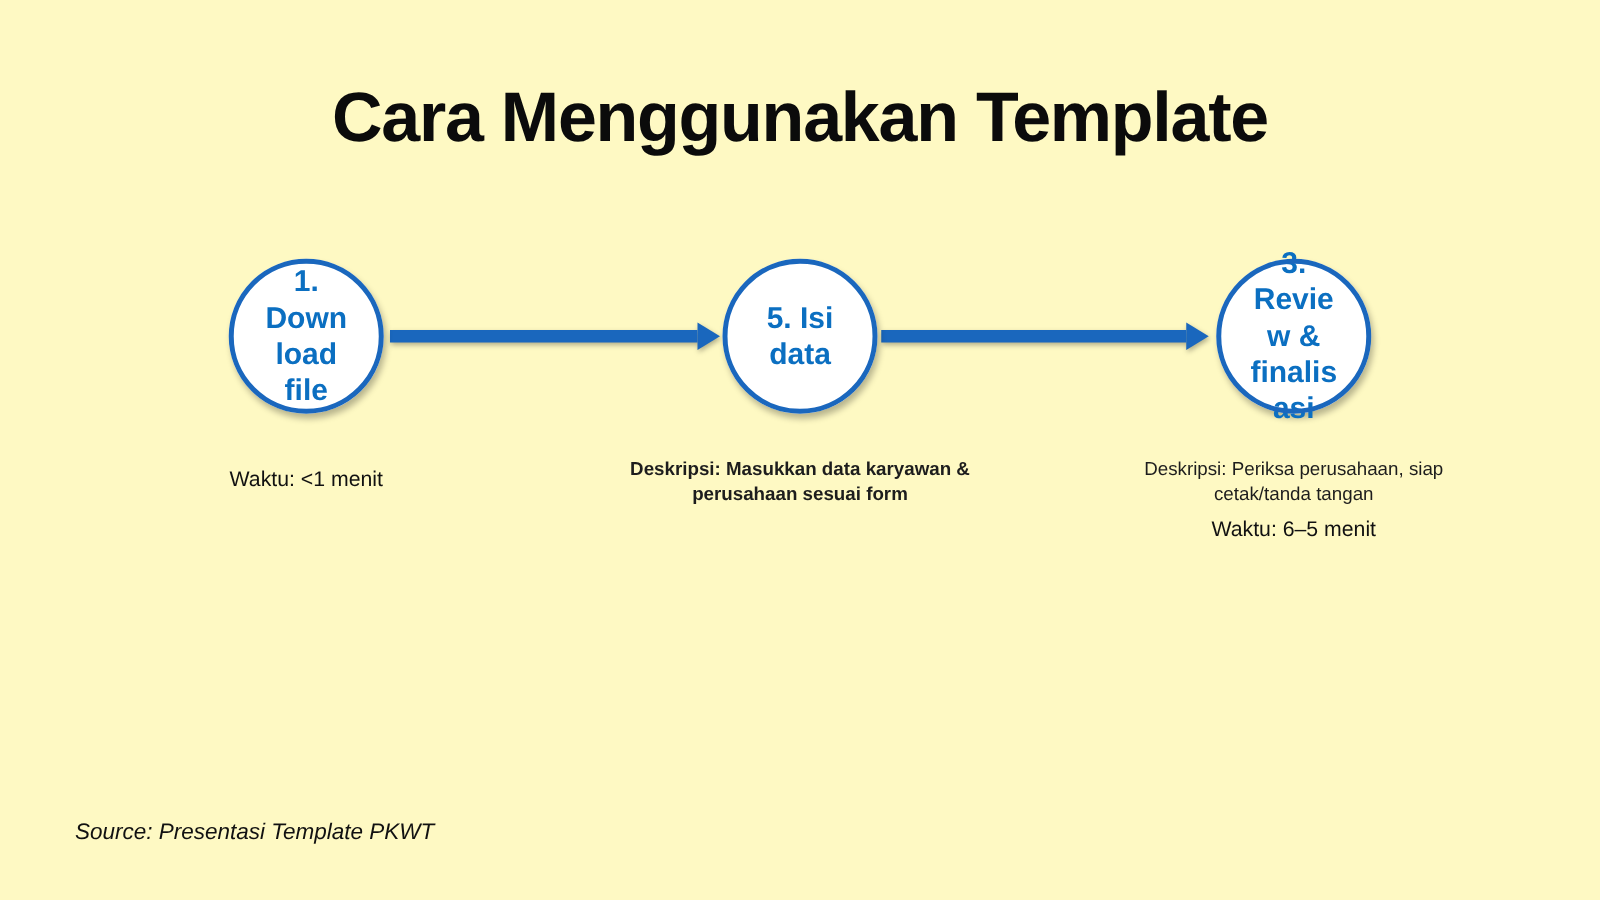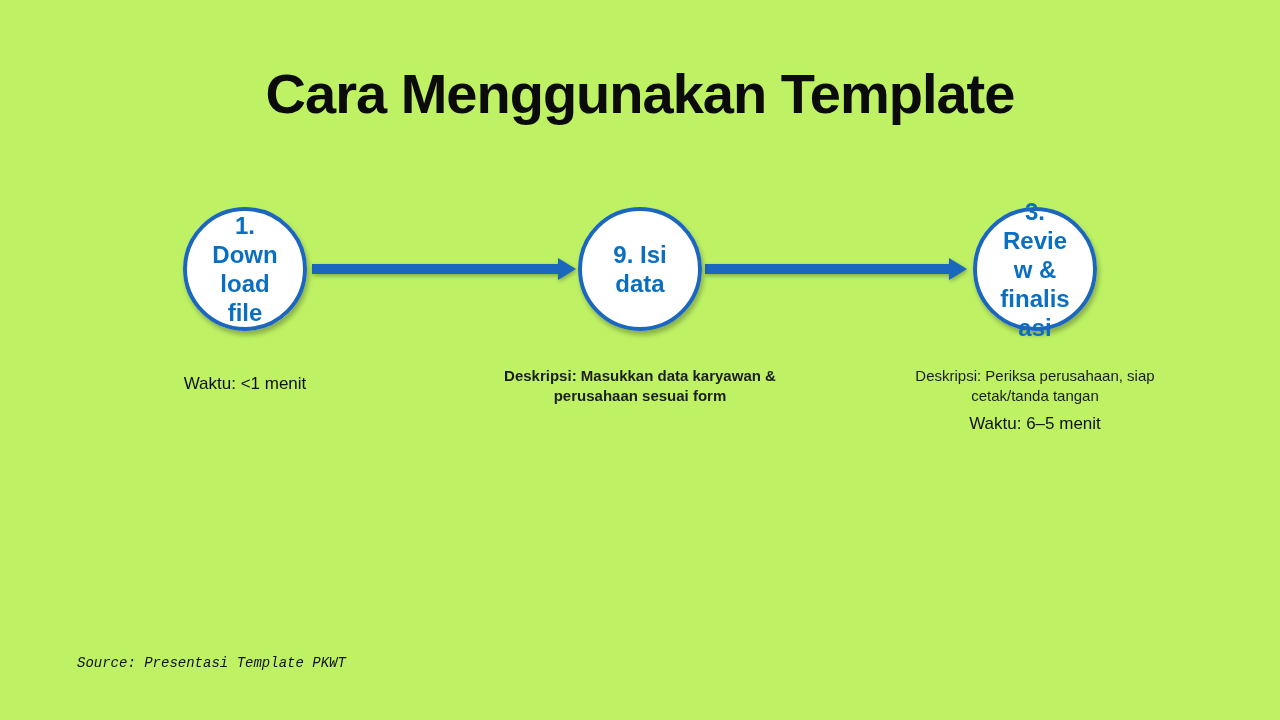--- a/index.html
+++ b/index.html
@@ -11,21 +11,21 @@
     --body-text: #1d1d1d;
   }
   * { margin: 0; padding: 0; box-sizing: border-box; }
   html, body { background: #ffffff; }
   body { font-family: "Liberation Sans", sans-serif; }
 
   .slide {
     position: relative;
     width: 1280px;
     height: 720px;
-    background: #bef264;
+    background: #fef9c3;
     overflow: hidden;
   }
 
   .title {
     position: absolute;
     top: 62px;
     left: 0;
     right: 0;
     text-align: center;
     font-size: 56px;
@@ -119,26 +119,25 @@
   }
   .time-text {
     margin-top: 6px;
     font-size: 17px;
     line-height: 24px;
     color: #111111;
   }
 
   .source {
     position: absolute;
-    left: 77px;
+    left: 60px;
     top: 655px;
-    font-size: 14px;
+    font-size: 18px;
     font-style: italic;
     color: #111111;
-    font-family: Liberation Mono, monospace;
   }
 </style>
 </head>
 <body>
 
 <div class="slide">
 
   <h1 class="title">Cara Menggunakan Template</h1>
 
   <div class="arrow pos-1">
@@ -153,21 +152,21 @@
   <div class="step-circle pos-1">
     <div class="circle-fill"></div>
     <div class="circle-label">1.
 Down
 load
 file</div>
     <div class="circle-ring"></div>
   </div>
   <div class="step-circle pos-2">
     <div class="circle-fill"></div>
-    <div class="circle-label">9. Isi
+    <div class="circle-label">5. Isi
 data</div>
     <div class="circle-ring"></div>
   </div>
   <div class="step-circle pos-3">
     <div class="circle-fill"></div>
     <div class="circle-label">3.
 Revie
 w &amp;
 finalis
 asi</div>

